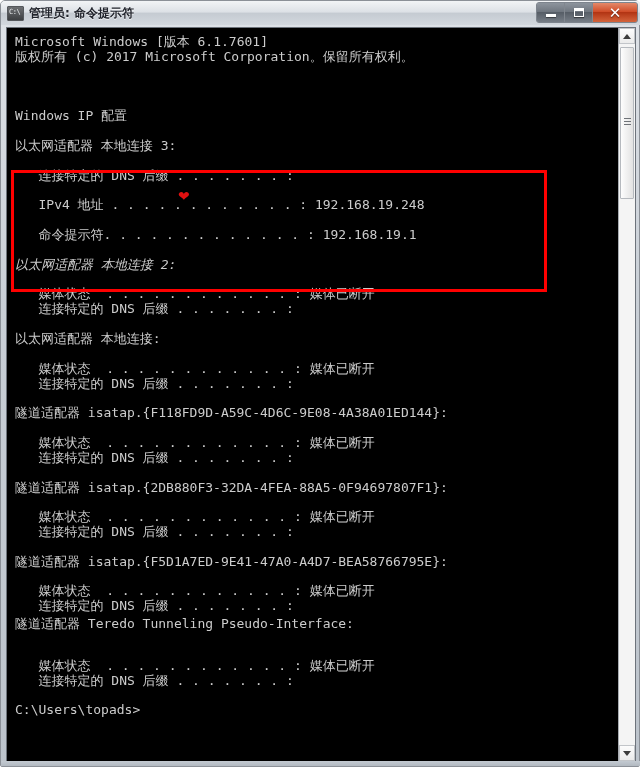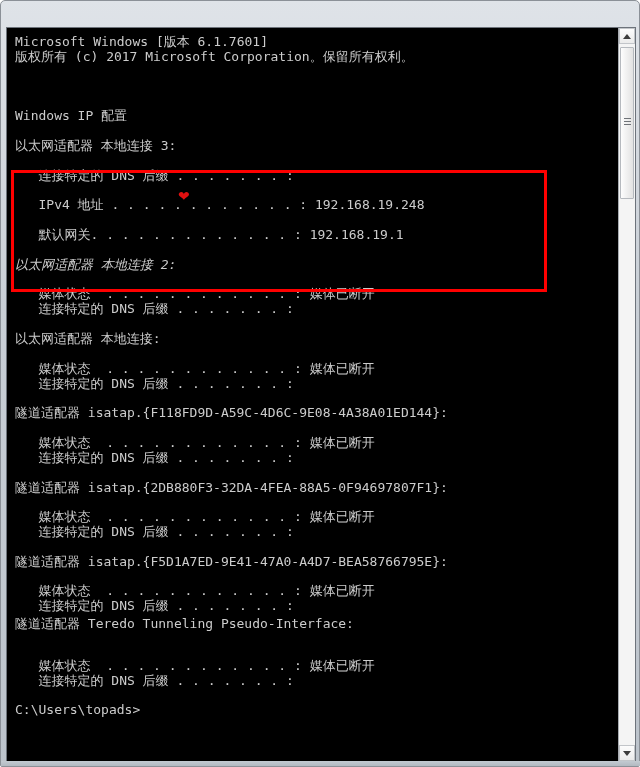--- a/index.html
+++ b/index.html
@@ -247,30 +247,46 @@
     width: 640px;
     height: 5px;
     background: linear-gradient(to bottom, #c3cad1 0%, #b2b9c1 100%);
   }
 </style>
 </head>
 <body>
 
 <div id="window">
 
+  <div id="titlebar">
+    <div id="title-icon"></div>
+    <div id="title-text">管理员: 命令提示符</div>
+
+    <div id="winbtns">
+      <div class="winbtn" id="btn-min">
+        <div class="glyph" id="min-glyph"></div>
+      </div>
+      <div class="winbtn" id="btn-max">
+        <div class="glyph" id="max-glyph"></div>
+      </div>
+      <div class="winbtn" id="btn-close">
+        <div class="glyph" id="close-glyph">✕</div>
+      </div>
+    </div>
+  </div>
 
   <div id="console-wrap">
     <div id="console">
         <div class="line" style="top: 6px;">Microsoft Windows [版本 6.1.7601]</div>
         <div class="line" style="top: 20.85px;">版权所有 (c) 2017 Microsoft Corporation。保留所有权利。</div>
         <div class="line" style="top: 80.25px;">Windows IP 配置</div>
         <div class="line" style="top: 109.95px;">以太网适配器 本地连接 3:</div>
         <div class="line" style="top: 139.65px;">   连接特定的 DNS 后缀 . . . . . . . :</div>
         <div class="line" style="top: 169.35px;">   IPv4 地址 . . . . . . . . . . . . : 192.168.19.248</div>
-        <div class="line" style="top: 199.05px;">   默认网关. . . . . . . . . . . . . : 192.168.19.1</div>
+        <div class="line" style="top: 199.05px;">   命令提示符. . . . . . . . . . . . . : 192.168.19.1</div>
         <div class="line" style="top: 228.75px; font-style: italic;">以太网适配器 本地连接 2:</div>
         <div class="line" style="top: 258.45px;">   媒体状态  . . . . . . . . . . . . : 媒体已断开</div>
         <div class="line" style="top: 273.3px;">   连接特定的 DNS 后缀 . . . . . . . :</div>
         <div class="line" style="top: 303px;">以太网适配器 本地连接:</div>
         <div class="line" style="top: 332.7px;">   媒体状态  . . . . . . . . . . . . : 媒体已断开</div>
         <div class="line" style="top: 347.55px;">   连接特定的 DNS 后缀 . . . . . . . :</div>
         <div class="line" style="top: 377.25px;">隧道适配器 isatap.{F118FD9D-A59C-4D6C-9E08-4A38A01ED144}:</div>
         <div class="line" style="top: 406.95px;">   媒体状态  . . . . . . . . . . . . : 媒体已断开</div>
         <div class="line" style="top: 421.8px;">   连接特定的 DNS 后缀 . . . . . . . :</div>
         <div class="line" style="top: 451.5px;">隧道适配器 isatap.{2DB880F3-32DA-4FEA-88A5-0F94697807F1}:</div>

